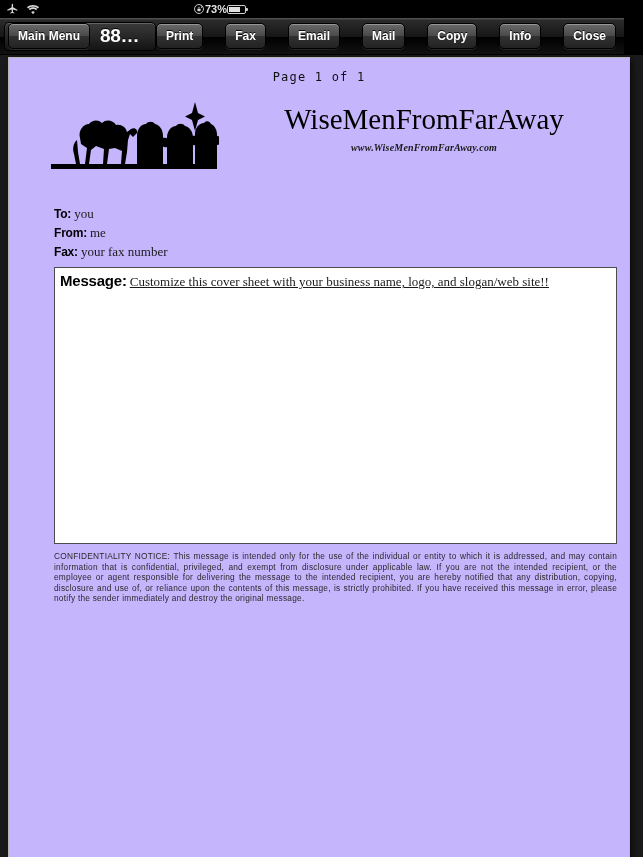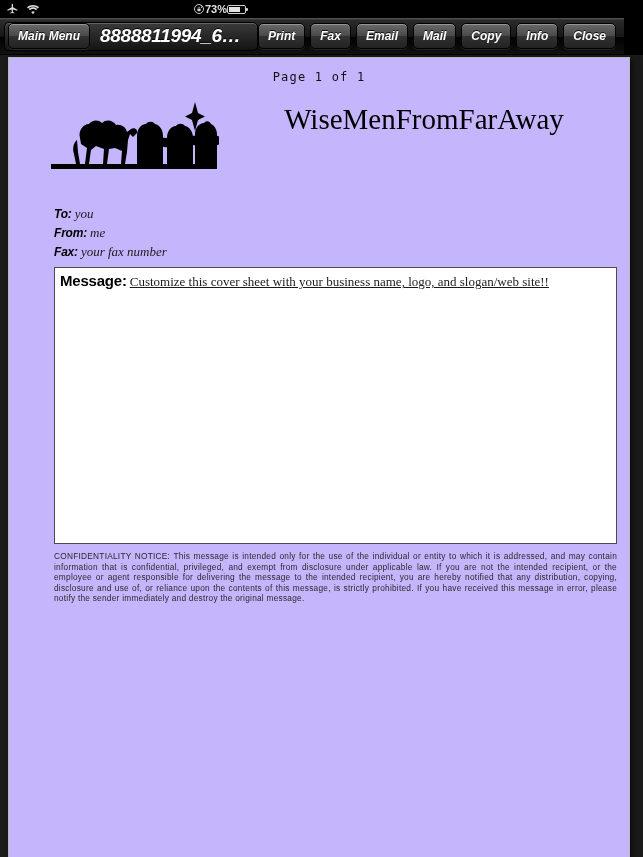--- a/index.html
+++ b/index.html
@@ -78,21 +78,20 @@
   
   #toolbar {
     position: absolute;
     left: 0; top: 18px;
     width: 624px; height: 37px;
     background: linear-gradient(to bottom, #5c5c5c 0%, #2b2b2b 6%, #161616 52%, #000 53%, #111 100%);
     border-bottom: 1px solid #000;
     box-sizing: border-box;
     display: flex;
     align-items: center;
-    font-style: italic;
   }
   #toolbar-left {
     display: flex;
     align-items: center;
     background: linear-gradient(to bottom, #3a3a3a, #141414);
     border: 1px solid #000;
     border-radius: 5px;
     height: 29px;
     box-sizing: border-box;
     margin-left: 4px;
@@ -126,21 +125,21 @@
     white-space: nowrap;
     overflow: hidden;
     text-overflow: ellipsis;
     text-shadow: 0 -1px 0 rgba(0,0,0,0.9);
     letter-spacing: -0.3px;
   }
   #toolbar-right {
     margin-left: auto;
     display: flex;
     align-items: center;
-    gap: 5px;
+    gap: 22px;
     padding-right: 8px;
   }
 
   
   #page-wrap {
     position: absolute;
     left: 0; top: 55px;
     width: 643px; height: 802px;
     background: #1b1b1b;
     overflow: hidden;
@@ -195,21 +194,20 @@
     font-weight: bold;
     font-size: 10px;
     color: #1a1a1a;
     margin-top: 6px;
     letter-spacing: 0.2px;
   }
 
   
   #fields {
     margin: 18px 4px 0 45px;
-    font-style: italic;
   }
   .field-row {
     line-height: 17px;
     white-space: nowrap;
   }
   .field-label {
     font-family: "Liberation Sans", sans-serif;
     font-weight: bold;
     font-size: 12px;
     color: #000;
@@ -332,20 +330,21 @@
           <path d="M145 40 C149 39 152 41 152 45 C152 48 149 50 146 49 L145 48 Z" fill="#000"></path>
 
           <path d="M148 68 L148 38 C148 32 152 27 157 27 C159 24 163 25 164 28 C168 30 170 34 170 39 L170 68 Z" fill="#000"></path>
           <path d="M168 40 C172 39 175 42 174 46 C173 49 170 50 168 48 Z" fill="#000"></path>
 
           <rect x="4" y="68" width="166" height="5" fill="#000"></rect>
         </svg>
       </div>
       <div id="brand">
         <div id="brand-name">WiseMenFromFarAway</div>
+        <div id="brand-url">www.WiseMenFromFarAway.com</div>
       </div>
     </div>
 
     <div id="fields">
       <div class="field-row">
         <span class="field-label">To:</span><span class="field-value">you</span>
       </div>
       <div class="field-row">
         <span class="field-label">From:</span><span class="field-value">me</span>
       </div>

